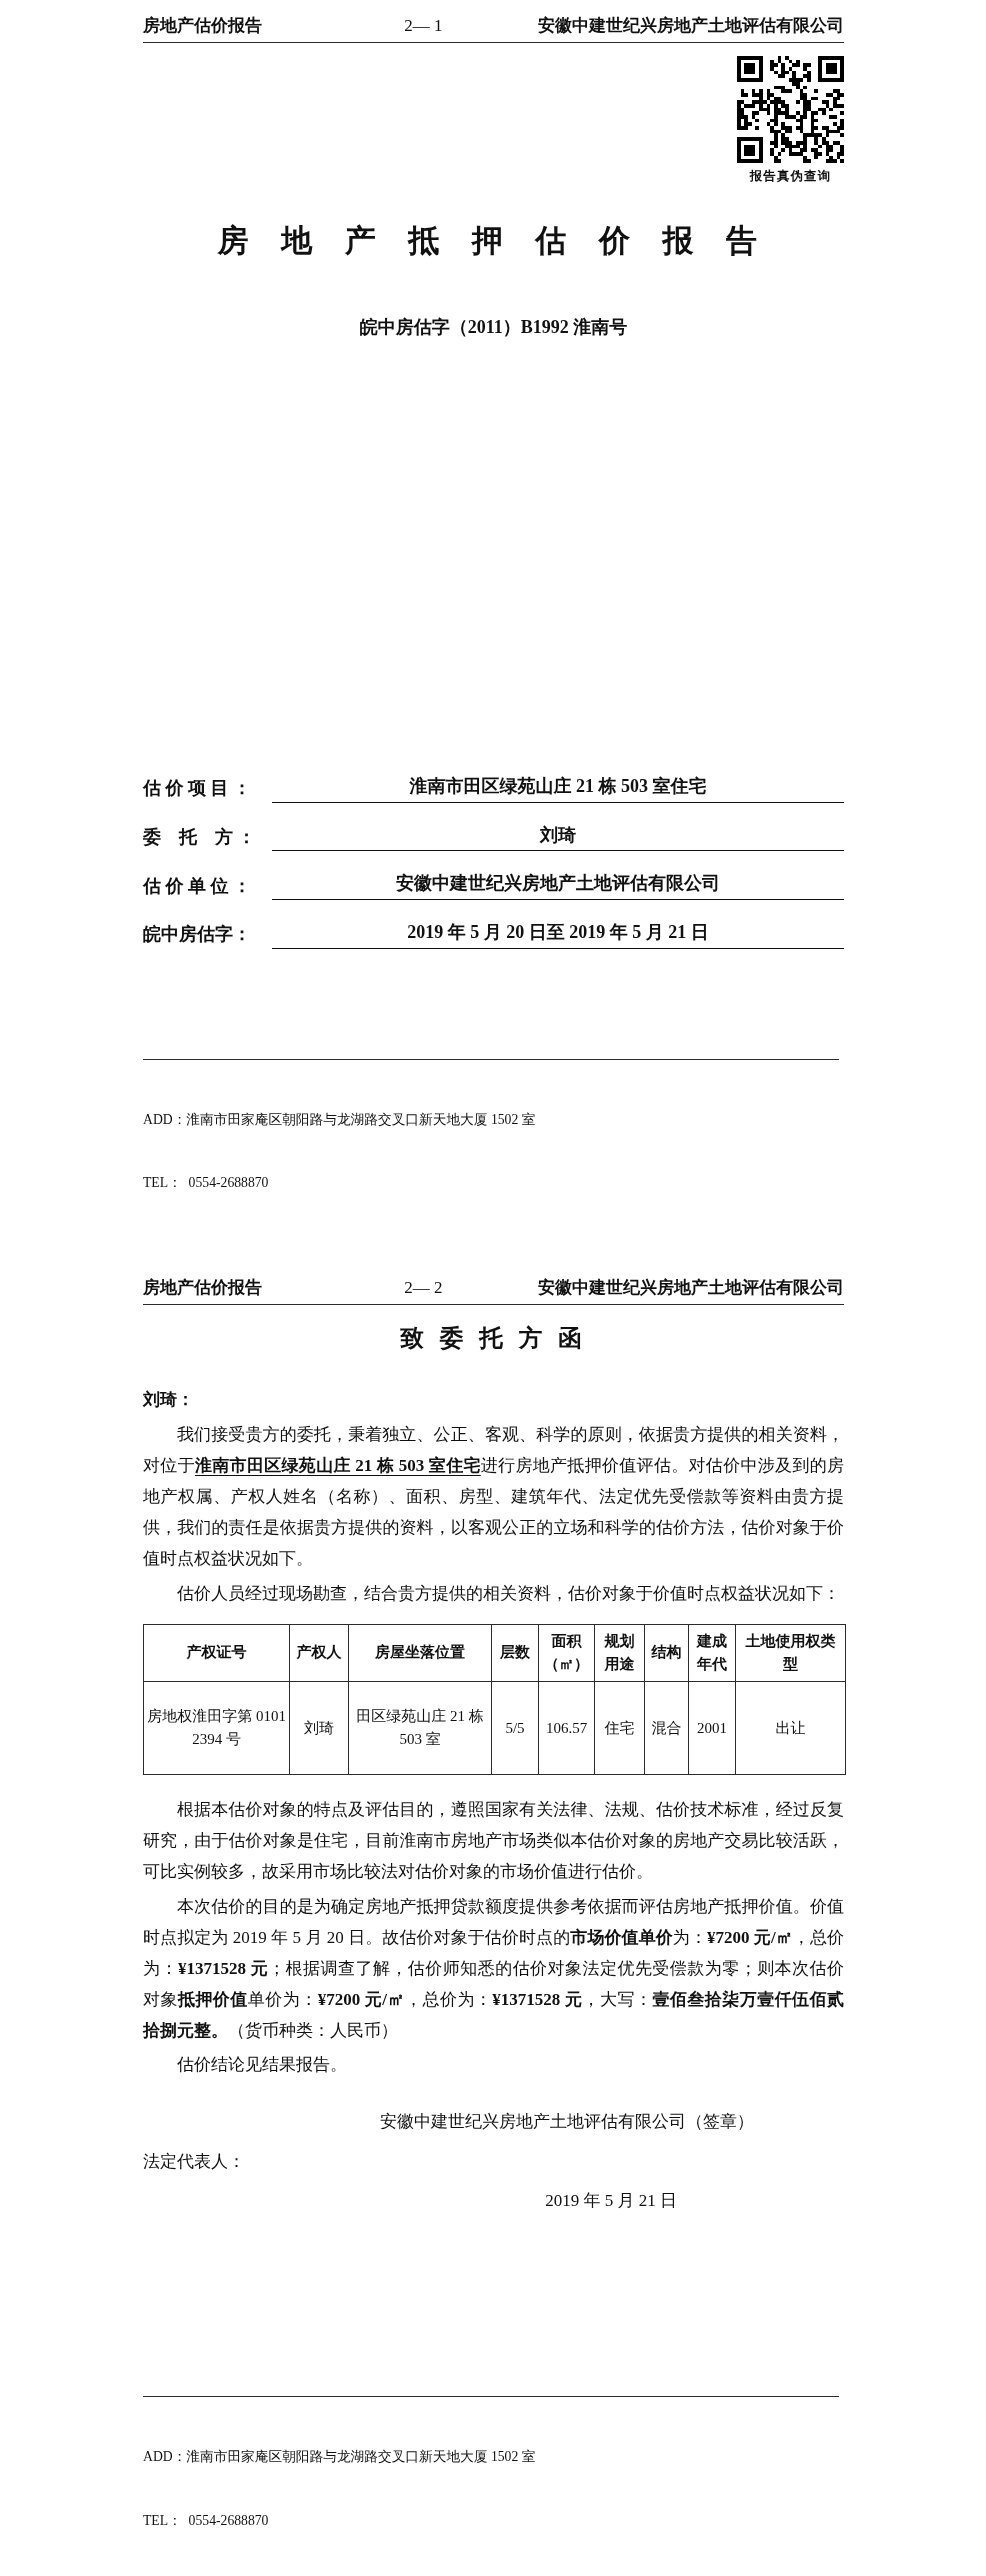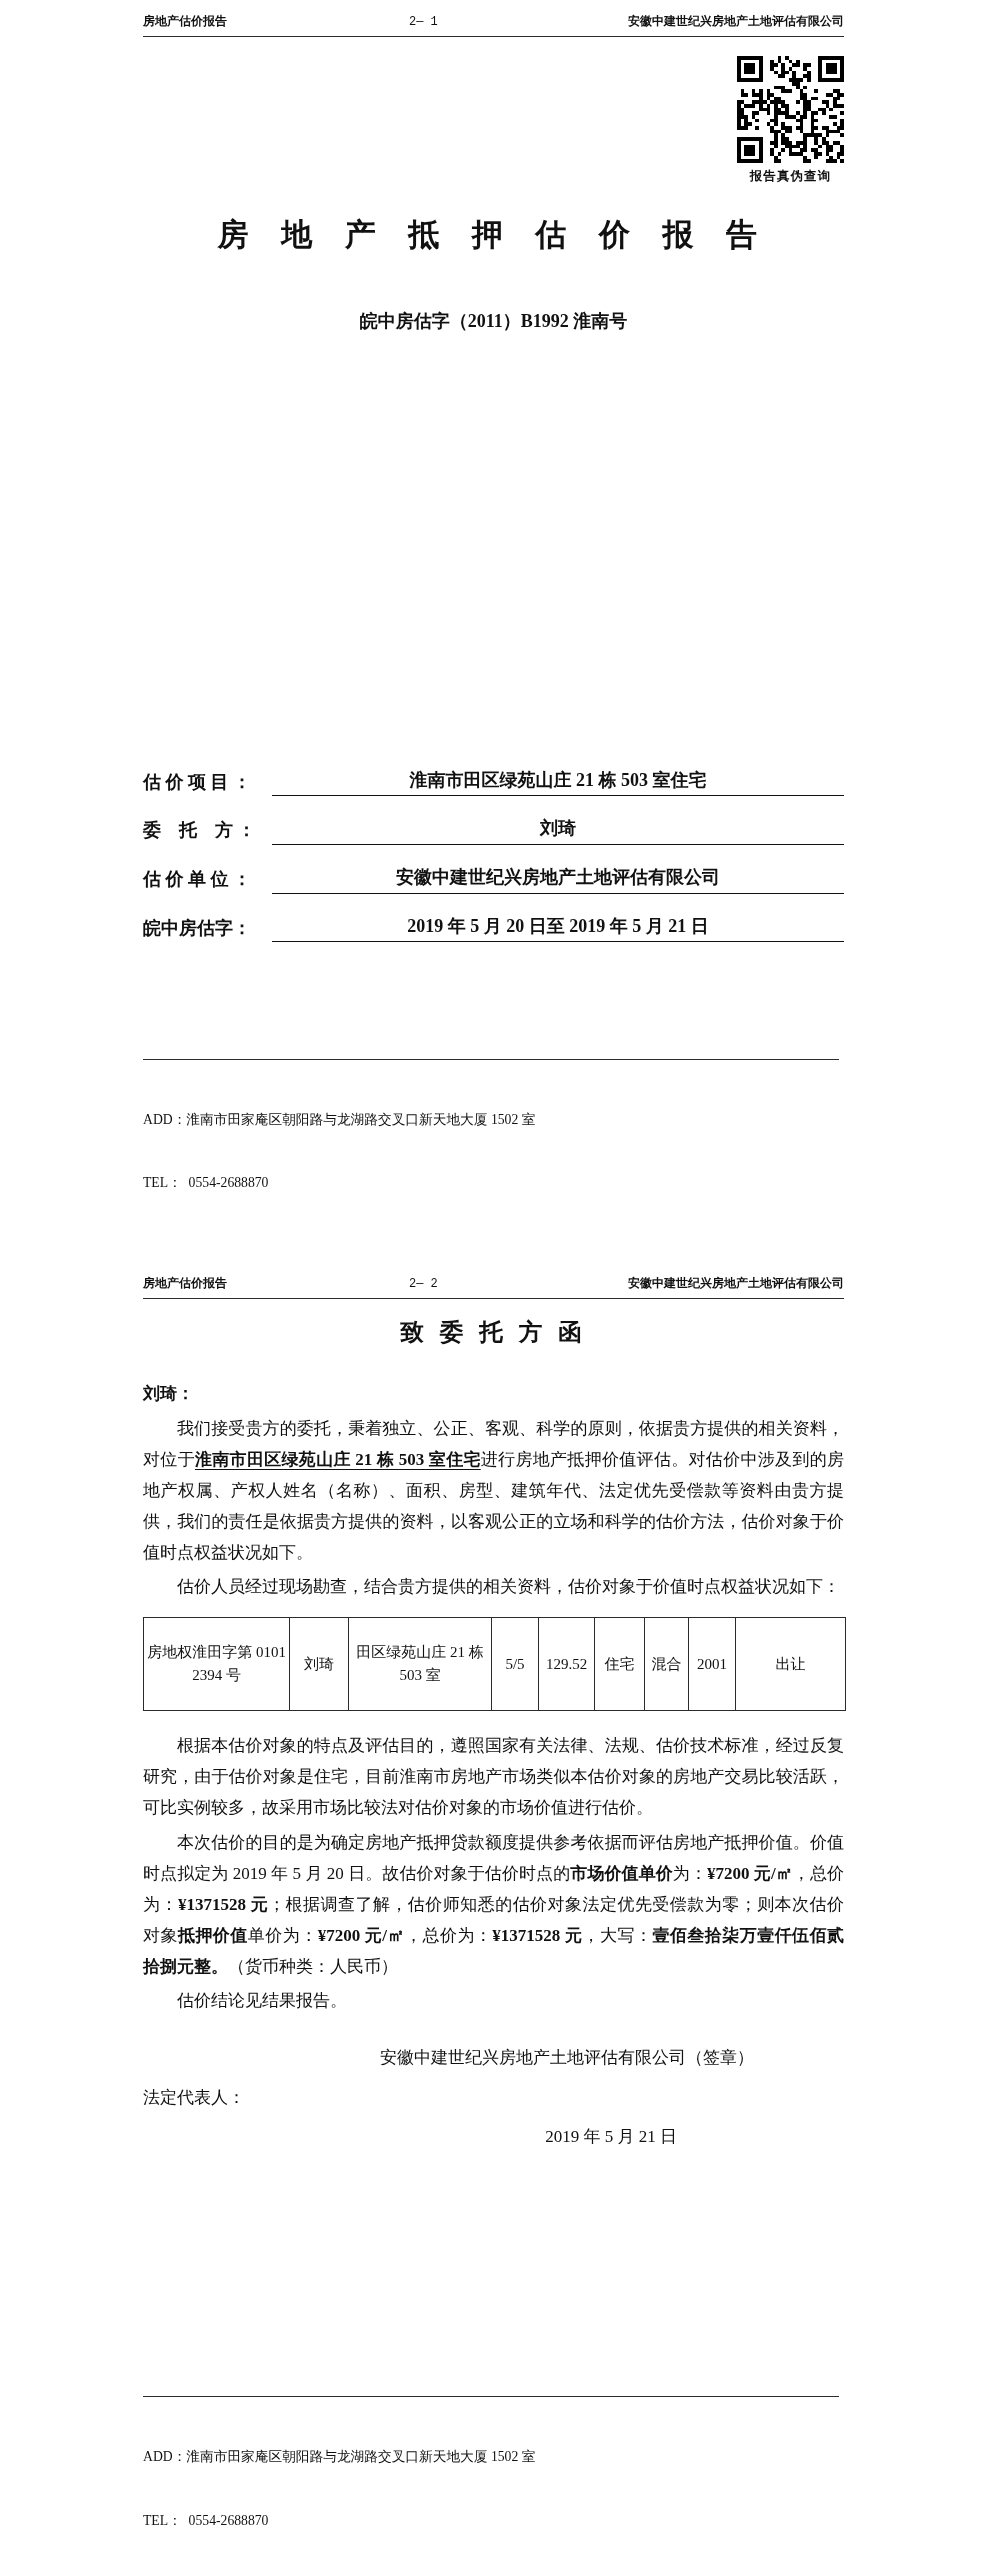--- a/index.html
+++ b/index.html
@@ -10,21 +10,21 @@
     color:#111111;
   }
   .page { position:relative; width:987px; padding:0 143px; background:#ffffff; overflow:hidden; }
   .page-1 { height:1262px; }
   .page-2 { height:1314px; }
 
   .doc-header {
     display:flex; justify-content:space-between; align-items:flex-end;
     padding-top:15px; padding-bottom:5px;
     border-bottom:1.2px solid #2b2b2b;
-    font-size:12px; line-height:1.3;font-family:Liberation Mono, monospace;
+    font-size:17px; line-height:1.3;
   }
   .doc-header .h-left  { width:30%; text-align:left;  font-weight:bold; }
   .doc-header .h-center{ width:20%; text-align:center; }
   .doc-header .h-right { width:50%; text-align:right; font-weight:bold; }
 
   .qr-block { position:absolute; top:56px; right:143px; width:107px; text-align:center; }
   .qr-block svg { width:107px; height:107px; display:block; background:#ffffff; }
   .qr-caption { margin-top:5px; font-size:12.4px; font-weight:bold; letter-spacing:1.2px; white-space:nowrap; }
 
   .main-title {
@@ -501,26 +501,37 @@
         <col style="width:59px">
         <col style="width:143px">
       <col style="width:47px">
         <col style="width:56px">
         <col style="width:50px">
       <col style="width:44px">
         <col style="width:47px">
         <col style="width:110px">
     </colgroup>
     <tbody>
+        <tr>
+      <th>产权证号</th>
+      <th>产权人</th>
+      <th>房屋坐落位置</th>
+      <th>层数</th>
+      <th>面积（㎡）</th>
+      <th>规划用途</th>
+      <th>结构</th>
+      <th>建成年代</th>
+      <th>土地使用权类型</th>
+    </tr>
     <tr>
       <td>房地权淮田字第 01012394 号</td>
       <td>刘琦</td>
       <td>田区绿苑山庄 21 栋 503 室</td>
       <td>5/5</td>
-      <td>129.52</td>
+      <td>106.57</td>
       <td>住宅</td>
       <td>混合</td>
       <td>2001</td>
       <td>出让</td>
     </tr>
   </tbody>
     </table>
 
   <p class="para">根据本估价对象的特点及评估目的，遵照国家有关法律、法规、估价技术标准，经过反复研究，由于估价对象是住宅，目前淮南市房地产市场类似本估价对象的房地产交易比较活跃，可比实例较多，故采用市场比较法对估价对象的市场价值进行估价。</p>
 

